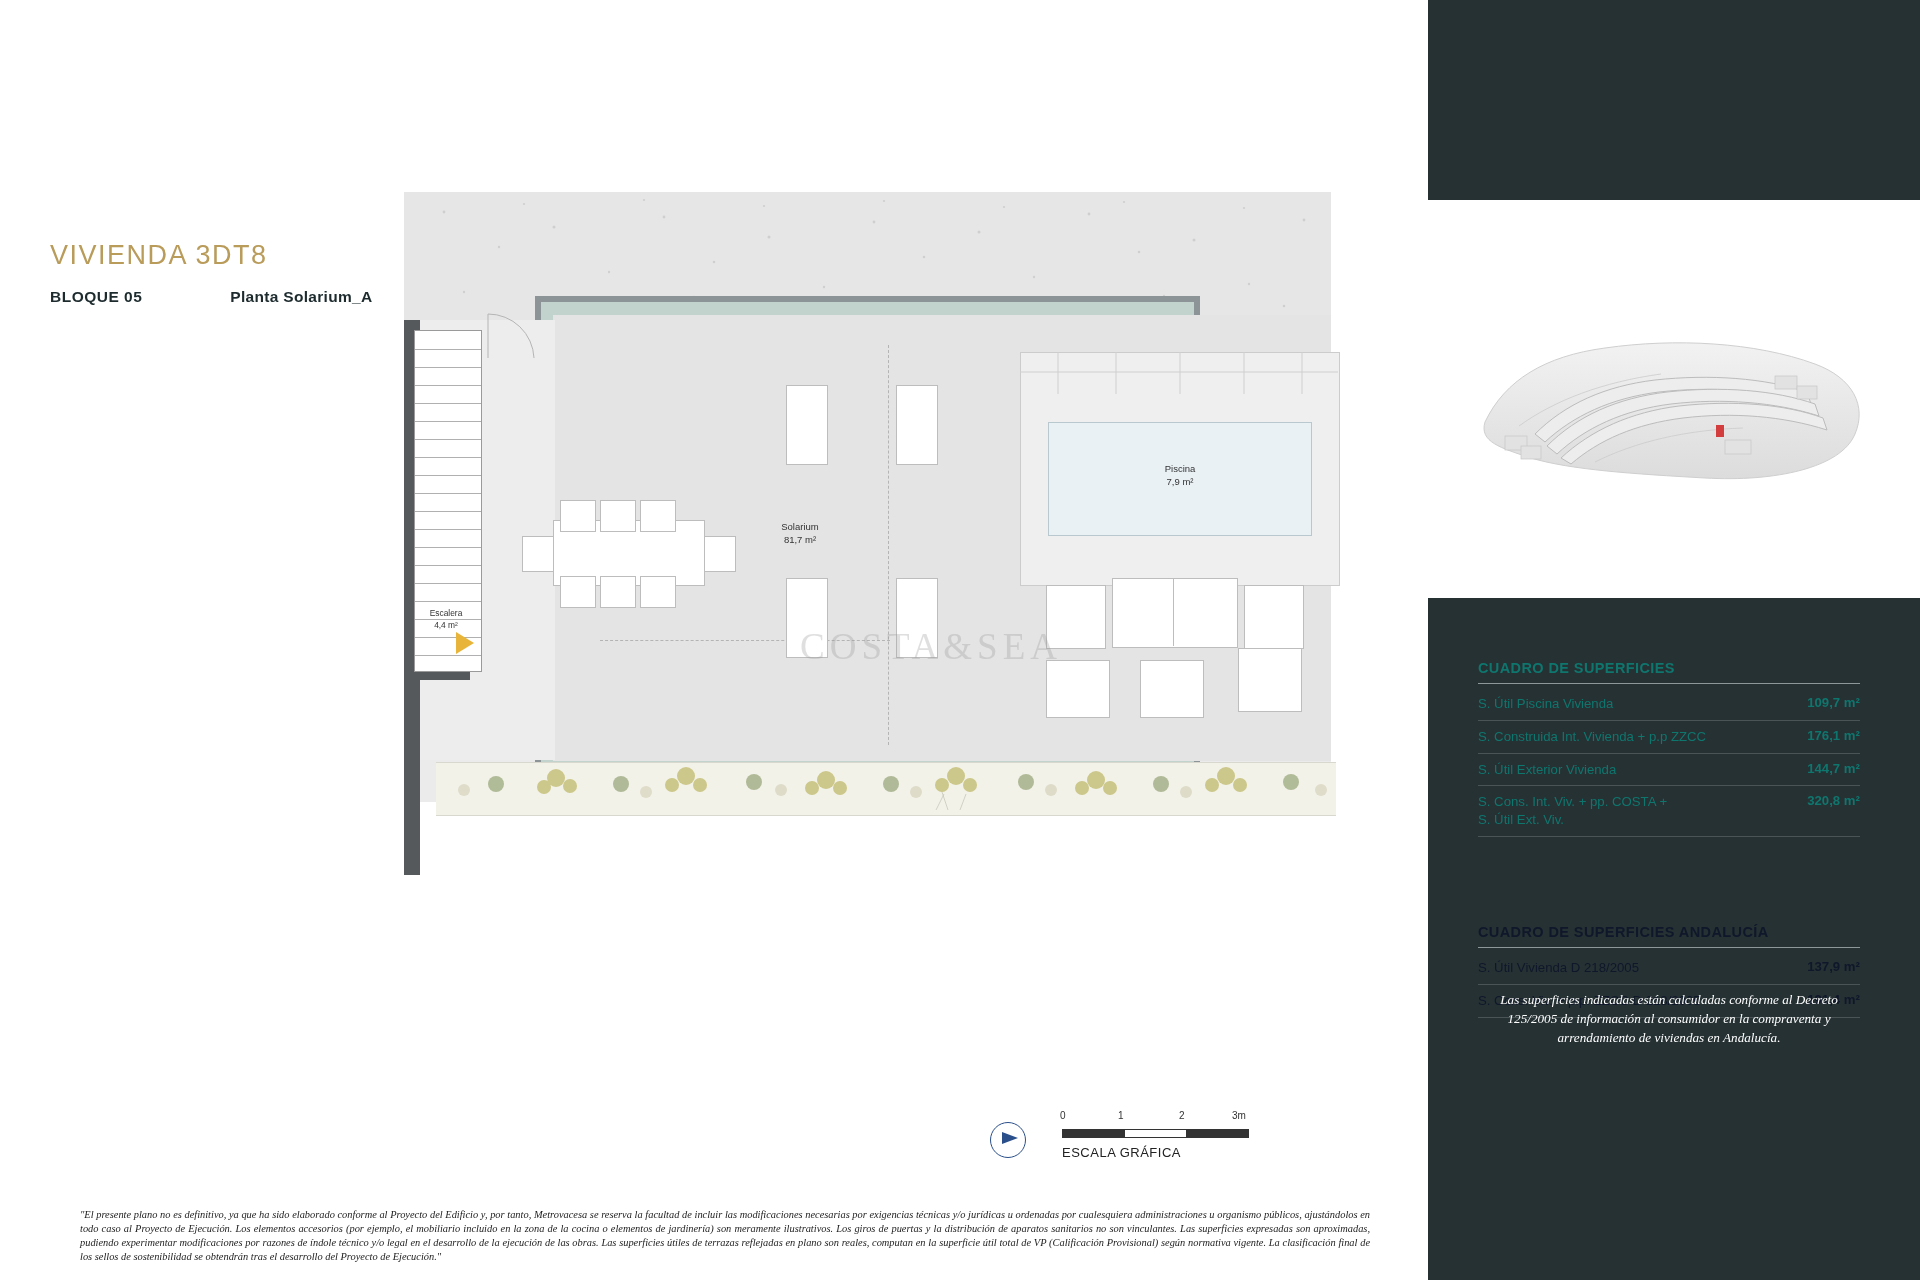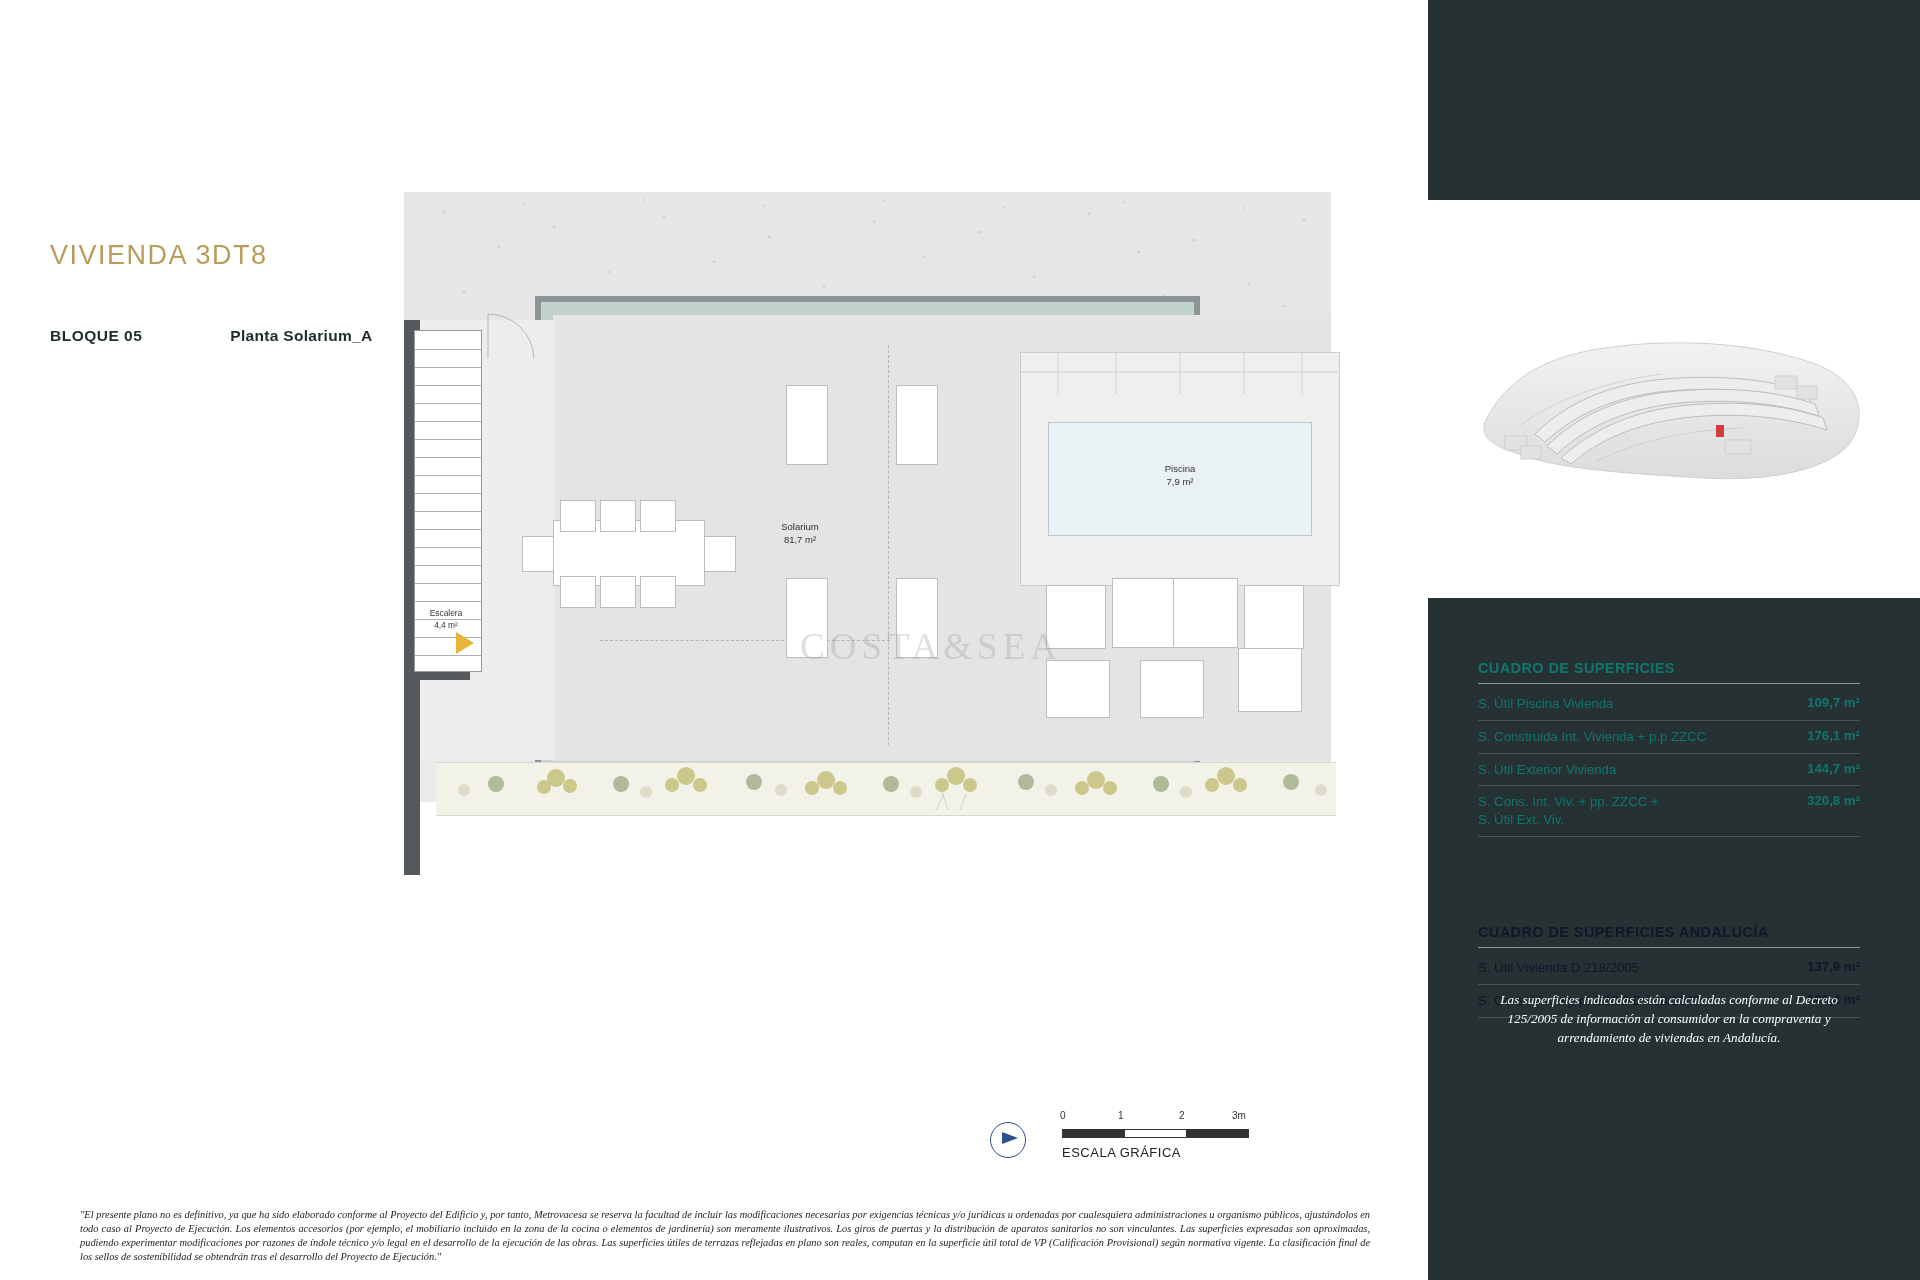--- a/index.html
+++ b/index.html
@@ -64,21 +64,20 @@
     font-weight: bold;
     color: #1d2b2e;
     letter-spacing: 0.5px;
   }
   .planta {
     font-size: 15.5px;
     font-weight: bold;
     color: #1d2b2e;
     letter-spacing: 0.3px;
     margin-left: 88px;
-    margin-top: 39px;
   }
 
   
   .site-plan {
     position: absolute;
     left: 1475px;
     top: 330px;
     width: 400px;
     height: 160px;
   }
@@ -560,21 +559,21 @@
   </div>
   <div class="surf-row">
     <div class="surf-label">S. Construida Int. Vivienda + p.p ZZCC</div>
     <div class="surf-value">176,1 m²</div>
   </div>
   <div class="surf-row">
     <div class="surf-label">S. Útil Exterior Vivienda</div>
     <div class="surf-value">144,7 m²</div>
   </div>
   <div class="surf-row">
-    <div class="surf-label" style="white-space:pre-line;">S. Cons. Int. Viv. + pp. ZZCC +
+    <div class="surf-label" style="white-space:pre-line;">S. Cons. Int. Viv. + pp. COSTA +
 S. Útil Ext. Viv.</div>
     <div class="surf-value">320,8 m²</div>
   </div>
 </div>
 
 <div class="surf-block-2">
   <div class="surf-head">CUADRO DE SUPERFICIES ANDALUCÍA</div>
   <div class="surf-row">
     <div class="surf-label">S. Útil Vivienda D 218/2005</div>
     <div class="surf-value">137,9 m²</div>

